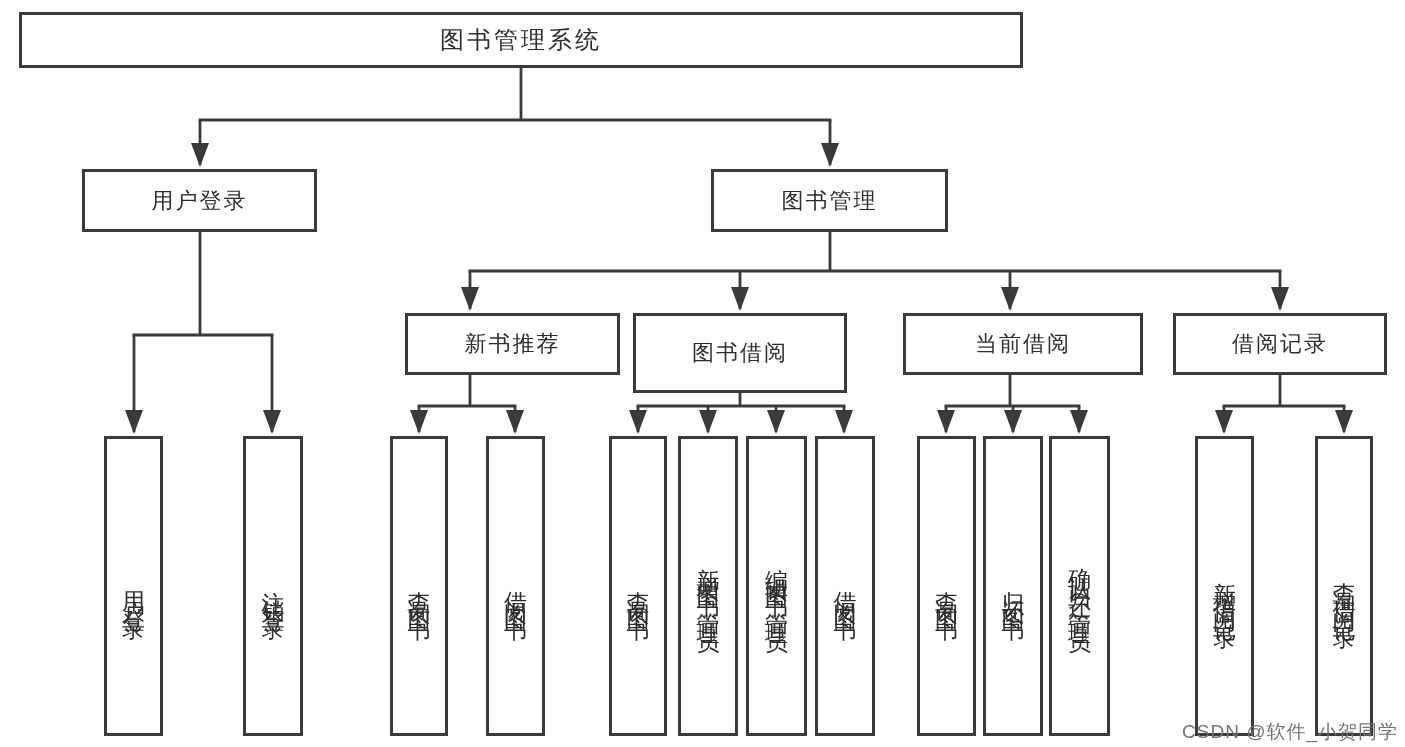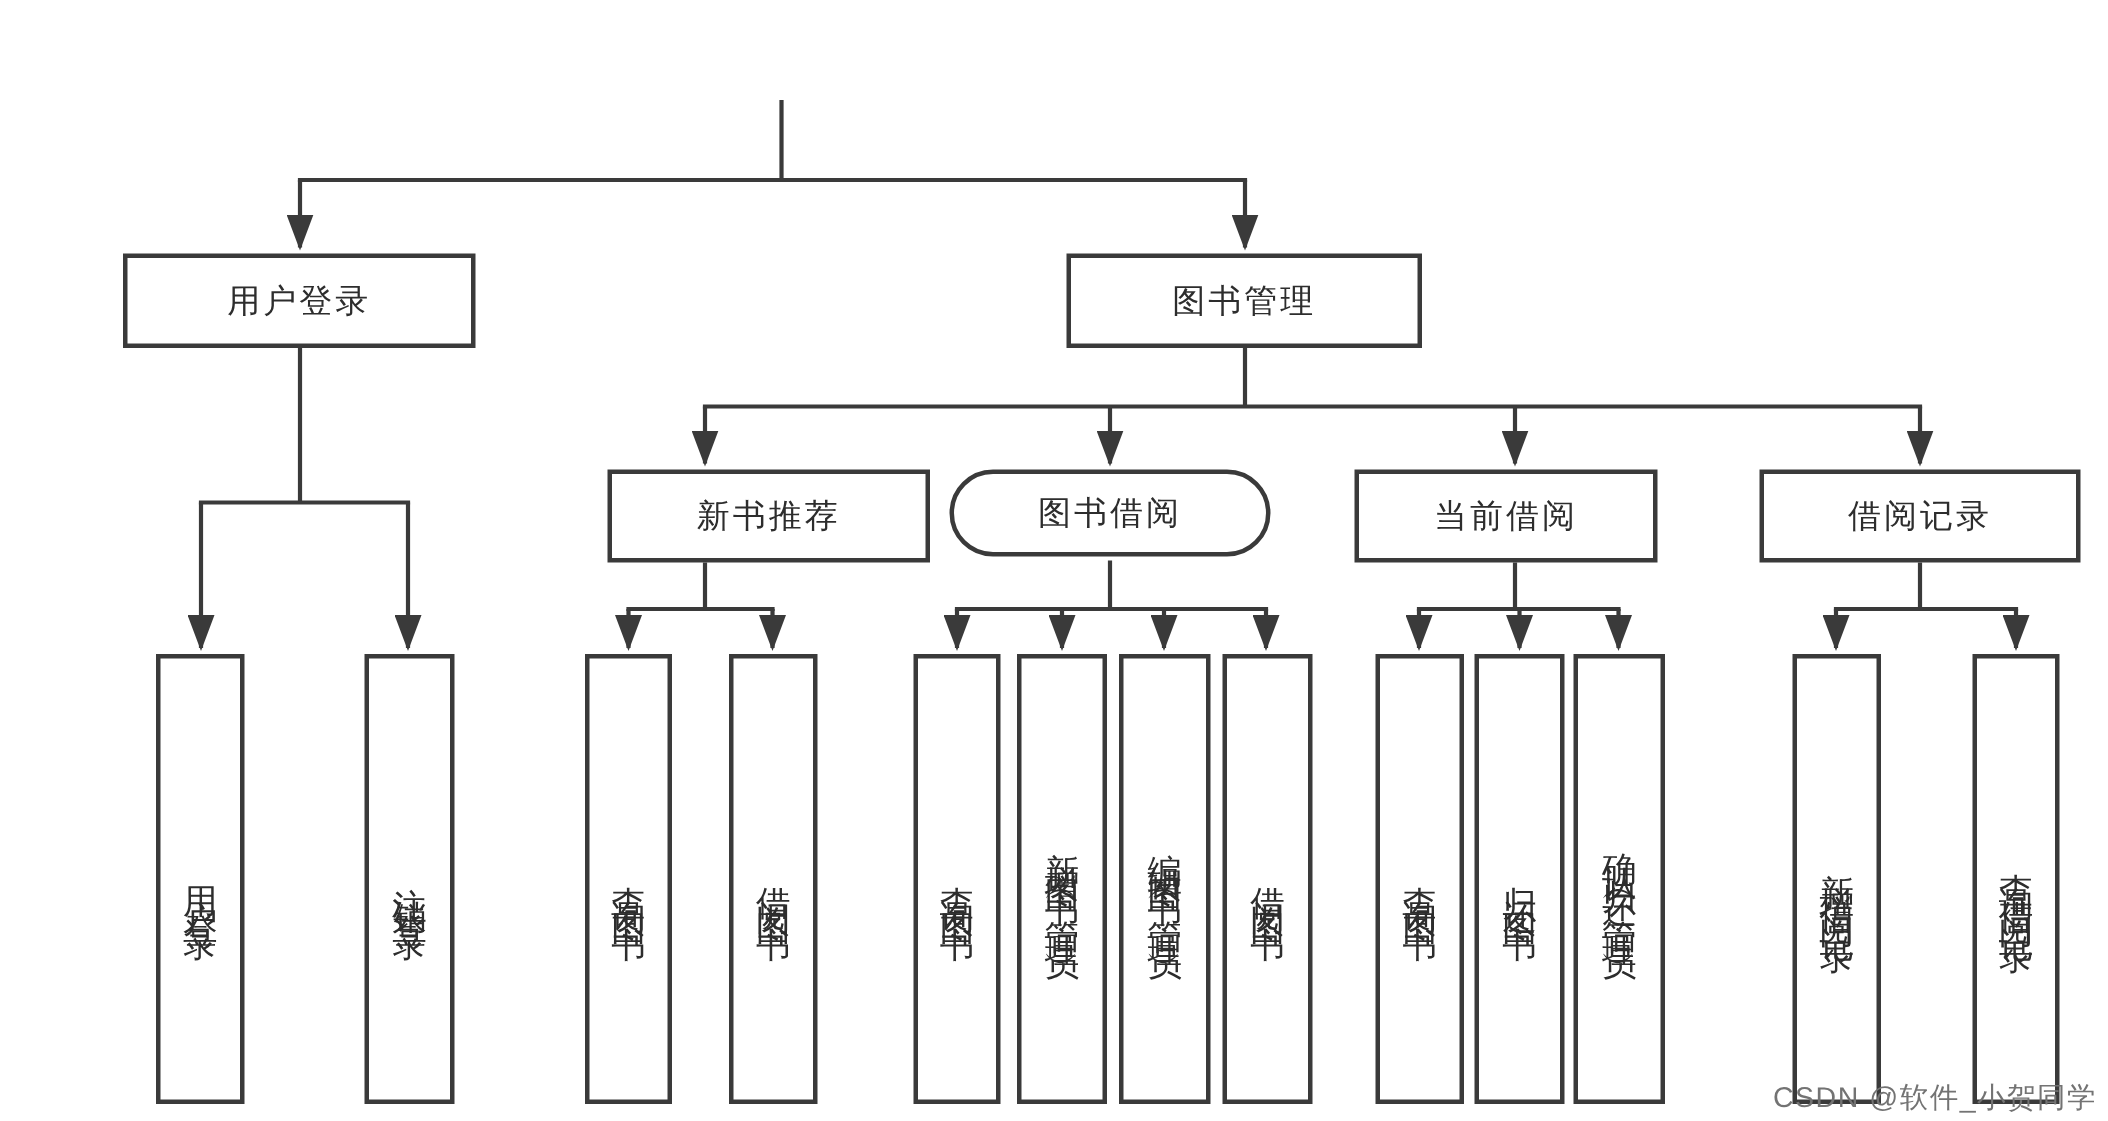--- a/index.html
+++ b/index.html
@@ -77,35 +77,38 @@
       <line x1="776" y1="406" x2="776" y2="432" marker-end="url(#arr)"></line>
       <line x1="844" y1="406" x2="844" y2="432" marker-end="url(#arr)"></line>
       <line x1="946" y1="406" x2="946" y2="432" marker-end="url(#arr)"></line>
       <line x1="1013" y1="406" x2="1013" y2="432" marker-end="url(#arr)"></line>
       <line x1="1079" y1="406" x2="1079" y2="432" marker-end="url(#arr)"></line>
       <line x1="1224" y1="406" x2="1224" y2="432" marker-end="url(#arr)"></line>
       <line x1="1344" y1="406" x2="1344" y2="432" marker-end="url(#arr)"></line>
     </g>
   </svg>
 
+  <div class="hbox root" style="left:19px;top:12px;width:1004px;height:56px;">
+    <span>图书管理系统</span>
+  </div>
 
   <div class="hbox" style="left:82px;top:169px;width:235px;height:63px;">
     <span>用户登录</span>
   </div>
   <div class="hbox" style="left:711px;top:169px;width:237px;height:63px;">
     <span>图书管理</span>
   </div>
 
   <div class="hbox" style="left:362px;top:313px;width:215px;height:62px;margin-left:43px;">
     <span>新书推荐</span>
   </div>
-  <div class="hbox" style="left:633px;top:313px;width:214px;height:58px;border-radius:31px;">
+  <div class="hbox" style="left:633px;top:313px;width:214px;height:80px;">
     <span>图书借阅</span>
   </div>
-  <div class="hbox" style="left:903px;top:313px;width:202px;height:62px;">
+  <div class="hbox" style="left:903px;top:313px;width:240px;height:62px;">
     <span>当前借阅</span>
   </div>
   <div class="hbox" style="left:1173px;top:313px;width:214px;height:62px;">
     <span>借阅记录</span>
   </div>
 
   <div class="vbox" style="left:104px;top:436px;width:59px;height:300px;">
     <span class="vtext">用户登录</span>
   </div>
   <div class="vbox" style="left:243px;top:436px;width:60px;height:300px;">

